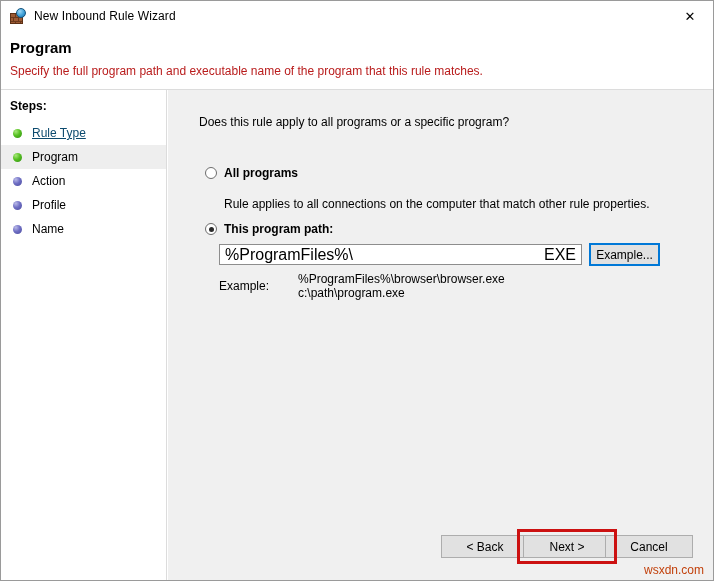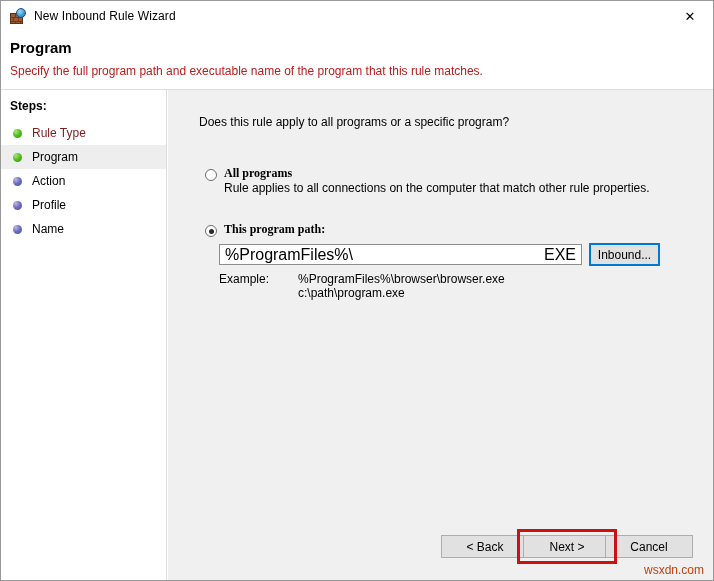--- a/index.html
+++ b/index.html
@@ -133,21 +133,22 @@
     background: radial-gradient(circle at 32% 28%, #a8e87a 0%, #56c022 45%, #2f8c12 100%);
   }
   .step-bullet.todo {
     background: radial-gradient(circle at 32% 28%, #b9b9e8 0%, #6f6fc4 45%, #4a4a9c 100%);
   }
   .step-label {
     font-size: 12px;
     color: #000000;
   }
   .step-label.link {
-    color: #7f1d1d;
+    color: #0c4a6e;
+    text-decoration: underline;
   }
 
   
   #main {
     position: absolute;
     left: 167px; top: 89px;
     width: 545px;
     height: 490px;
     background: #f0f0f0;
   }
@@ -157,22 +158,21 @@
     font-size: 12px;
     color: #000000;
   }
 
   .option-block { position: absolute; left: 37px; }
   #option-all { top: 76px; }
   #option-path { top: 132px; }
 
   .radio-row {
     display: flex;
-    align-items: flex-end;
-    font-family: Liberation Serif, serif;
+    align-items: flex-start;
   }
   .radio {
     width: 12px; height: 12px;
     border-radius: 50%;
     border: 1px solid #6d6d6d;
     background: #ffffff;
     box-sizing: border-box;
     margin-right: 7px;
     margin-top: 1px;
     position: relative;
@@ -186,21 +186,21 @@
     border-radius: 50%;
     background: #2a2a2a;
   }
   .radio-label {
     font-size: 12px;
     font-weight: bold;
     color: #000000;
   }
   .option-desc {
     margin-left: 19px;
-    margin-top: 0;
+    margin-top: 17px;
     font-size: 12px;
     color: #000000;
     text-align: right;
   }
 
   
   #path-row {
     position: absolute;
     left: 51px; top: 153px;
     display: flex;
@@ -236,20 +236,21 @@
     color: #000000;
   }
 
   
   #example-block {
     position: absolute;
     left: 51px; top: 182px;
     display: flex;
     font-size: 12px;
     color: #000000;
+    align-items: center;
   }
   #example-caption { width: 79px; flex: 0 0 auto; }
   .example-line { line-height: 14px; }
 
   
   #footer {
     position: absolute;
     left: 167px;
     top: 520px;
     width: 545px;
@@ -396,21 +397,21 @@
         <span class="radio checked"></span>
         <span class="radio-label">This program path:</span>
       </div>
     </div>
 
     <div id="path-row">
       <div id="path-input" placeholder="%ProgramFiles%\">
         <span id="path-value">%ProgramFiles%\</span>
         <span id="path-ext">EXE</span>
       </div>
-      <div id="browse-button">Inbound...</div>
+      <div id="browse-button">Example...</div>
     </div>
 
     <div id="example-block">
       <span id="example-caption">Example:</span>
       <span>
         <div class="example-line">%ProgramFiles%\browser\browser.exe</div>
         <div class="example-line">c:\path\program.exe</div>
       </span>
     </div>
 

